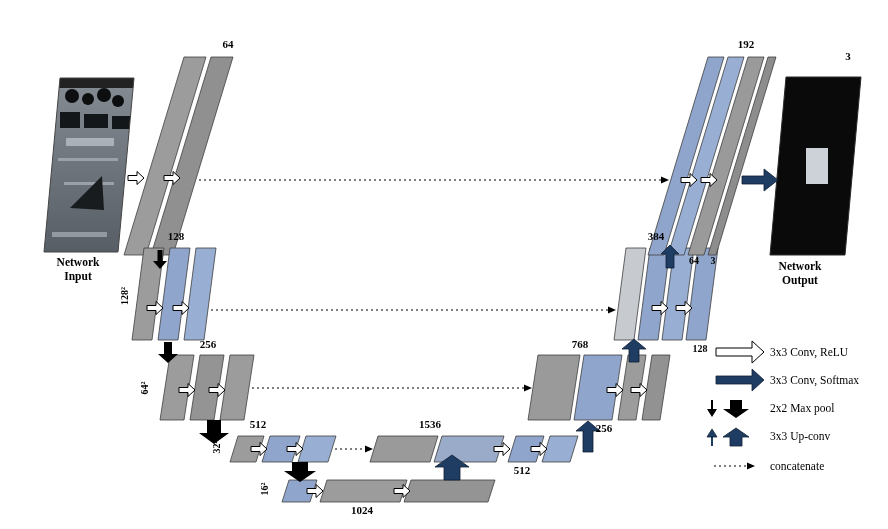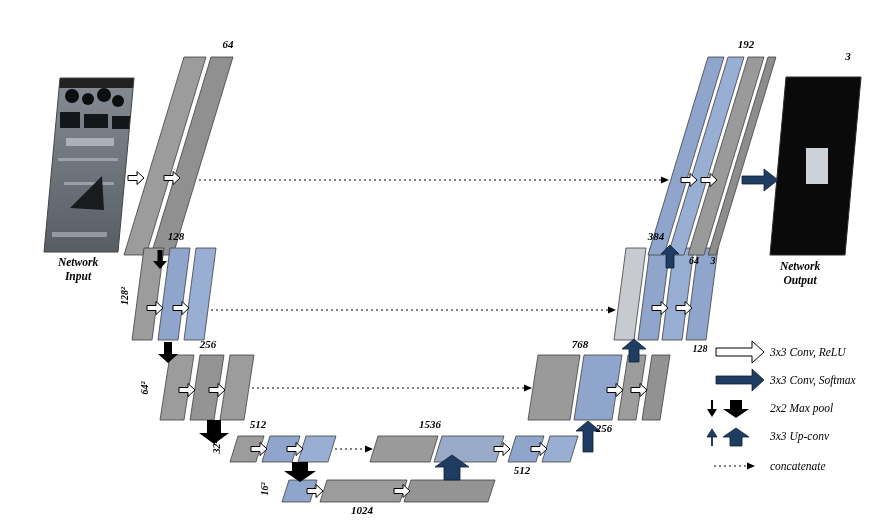--- a/index.html
+++ b/index.html
@@ -1,17 +1,17 @@
 <!DOCTYPE html>
 <html><head>
 <meta charset="utf-8">
 <style>
   html,body{margin:0;padding:0;background:#ffffff;}
   .figure{width:888px;height:529px;position:relative;background:#ffffff;overflow:hidden;
-          font-family:"Liberation Serif", serif;font-style:italic;}
+          font-family:"Liberation Serif", serif;}
   svg{display:block;}
   text{fill:#000;font-family:"Liberation Serif", serif;}
   .num{font-size:11px;font-weight:bold;}
   .num-sm{font-size:10px;font-weight:bold;}
   .size-label{font-size:10px;font-weight:bold;}
   .cap{font-size:11.5px;font-weight:bold;}
   .legend-t{font-size:11.5px;}
   .slab{stroke:#3f3f3f;stroke-width:0.8;}
   .warrow{fill:#ffffff;stroke:#000;stroke-width:1;}
   .narrow{fill:#1f3d63;stroke:#101f33;stroke-width:0.8;}

